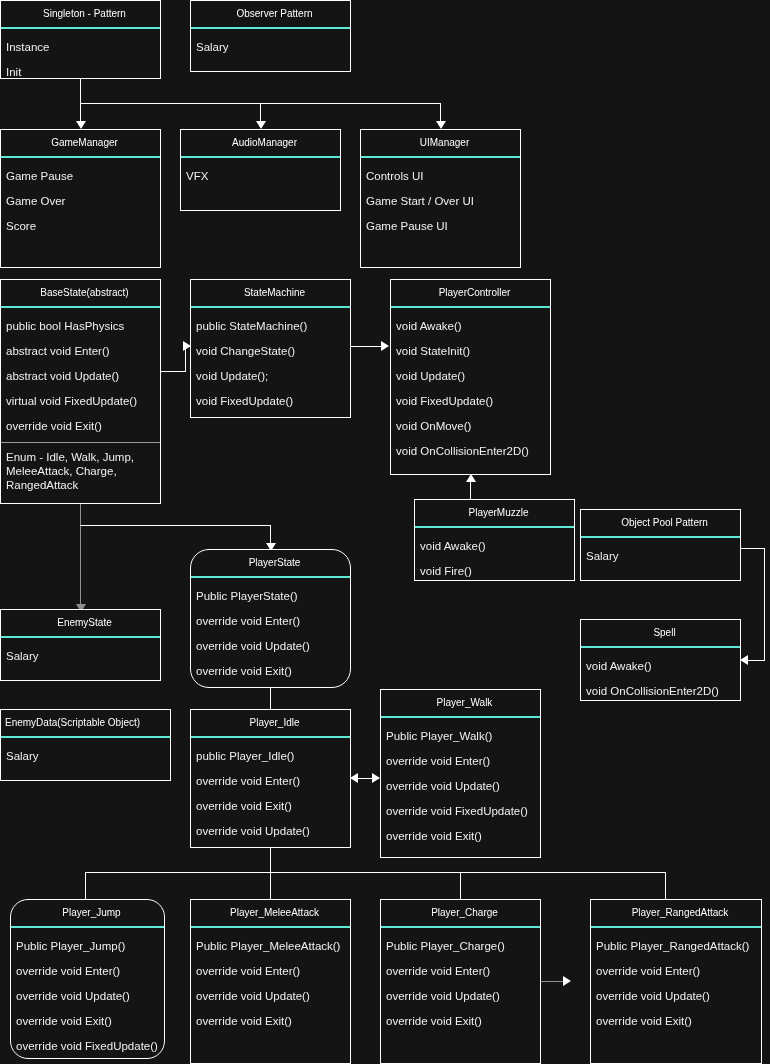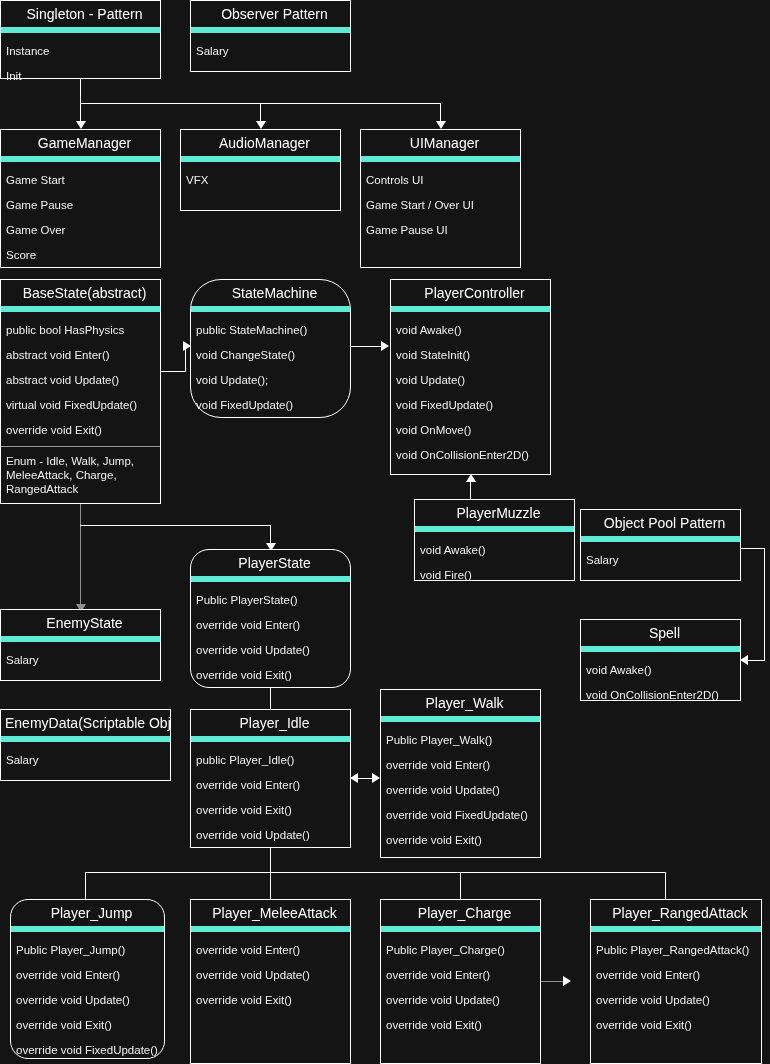--- a/index.html
+++ b/index.html
@@ -20,24 +20,24 @@
     position: absolute;
     box-sizing: border-box;
     border: 1px solid #ffffff;
     background: #141414;
     color: #f2f2f2;
   }
   .box-title {
     box-sizing: border-box;
     width: 100%;
     text-align: center;
-    font-size: 14px;
+    font-size: 10px;
     line-height: 14px;
     padding: 6px 4px 6px 12px;
-    border-bottom: 6px solid #5eead4;
+    border-bottom: 2px solid #5eead4;
     color: #ffffff;
     white-space: nowrap;
     overflow: hidden;
   }
   .box-title.left {
     text-align: left;
     padding-left: 4px;
   }
   .box-body {
     box-sizing: border-box;
@@ -165,21 +165,20 @@
   <div class="uml-box" style="left:190px; top:0px; width:161px; height:72px;">
     <div class="box-title">Observer Pattern</div>
     <div class="box-body">
       <div class="member">Salary</div>
     </div>
   </div>
 
   <div class="uml-box" style="left:0px; top:129px; width:161px; height:139px;">
     <div class="box-title">GameManager</div>
     <div class="box-body">
-      <div class="member">Game Start</div>
       <div class="member">Game Pause</div>
       <div class="member">Game Over</div>
       <div class="member">Score</div>
     </div>
   </div>
 
   <div class="uml-box" style="left:180px; top:129px; width:161px; height:82px;">
     <div class="box-title">AudioManager</div>
     <div class="box-body">
       <div class="member">VFX</div>
@@ -200,21 +199,21 @@
     <div class="box-body" style="padding-bottom:0;">
       <div class="member">public bool HasPhysics</div>
       <div class="member">abstract void Enter()</div>
       <div class="member">abstract void Update()</div>
       <div class="member">virtual void FixedUpdate()</div>
       <div class="member">override void Exit()</div>
       <div class="member wrap divider-top">Enum - Idle, Walk, Jump, MeleeAttack, Charge, RangedAttack</div>
     </div>
   </div>
 
-  <div class="uml-box" style="left:190px; top:279px; width:161px; height:139px;border-radius:31px;">
+  <div class="uml-box" style="left:190px; top:279px; width:161px; height:139px;">
     <div class="box-title">StateMachine</div>
     <div class="box-body">
       <div class="member">public StateMachine()</div>
       <div class="member">void ChangeState()</div>
       <div class="member">void Update();</div>
       <div class="member">void FixedUpdate()</div>
     </div>
   </div>
 
   <div class="uml-box" style="left:390px; top:279px; width:161px; height:196px;">
@@ -304,20 +303,21 @@
       <div class="member">override void Enter()</div>
       <div class="member">override void Update()</div>
       <div class="member">override void Exit()</div>
       <div class="member">override void FixedUpdate()</div>
     </div>
   </div>
 
   <div class="uml-box" style="left:190px; top:899px; width:161px; height:165px;">
     <div class="box-title">Player_MeleeAttack</div>
     <div class="box-body">
+      <div class="member">Public Player_MeleeAttack()</div>
       <div class="member">override void Enter()</div>
       <div class="member">override void Update()</div>
       <div class="member">override void Exit()</div>
     </div>
   </div>
 
   <div class="uml-box" style="left:380px; top:899px; width:161px; height:165px;">
     <div class="box-title">Player_Charge</div>
     <div class="box-body">
       <div class="member">Public Player_Charge()</div>

